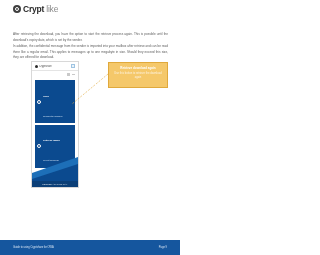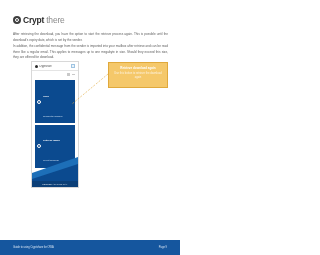--- a/index.html
+++ b/index.html
@@ -12,21 +12,21 @@
     background: #ffffff;
     font-family: "Liberation Sans", sans-serif;
     overflow: hidden;
     position: relative;
   }
 
   
   .page-logo {
     position: absolute;
     left: 13px;
-    top: 16px;
+    top: 5px;
     display: flex;
     align-items: center;
     gap: 2px;
   }
   .logo-mark {
     width: 8px;
     height: 8px;
     border-radius: 50%;
     background: #3f3f3f;
     position: relative;
@@ -266,21 +266,21 @@
     color: #dce8f5;
     white-space: nowrap;
   }
 </style>
 </head>
 <body>
 
 <div class="page-logo">
   <span class="logo-mark"></span>
   <span class="logo-word">Crypt</span>
-  <span class="logo-word-light">there</span>
+  <span class="logo-word-light">like</span>
 </div>
 
 <p class="para para-1">After retrieving the download, you have the option to start the retrieve process again. This is possible until the download's expiry date, which is set by the sender.</p>
 <p class="para para-2">In addition, the confidential message from the sender is imported into your mailbox after retrieve and can be read there like a regular email. This applies to messages up to one megabyte in size. Should they exceed this size, they are offered for download.</p>
 
 <div class="shot">
 
   <div class="shot-titlebar">
     <span class="shot-title-ico"></span>
     <span class="shot-title-text">Cryptshare</span>

